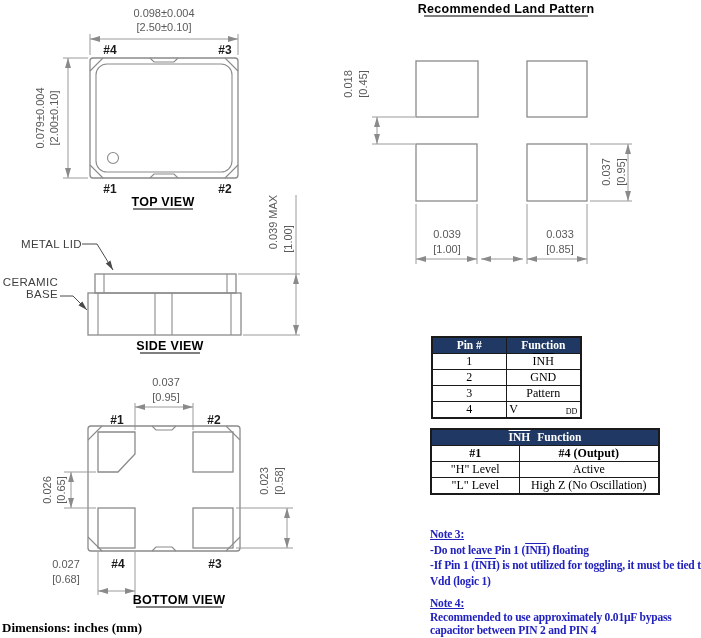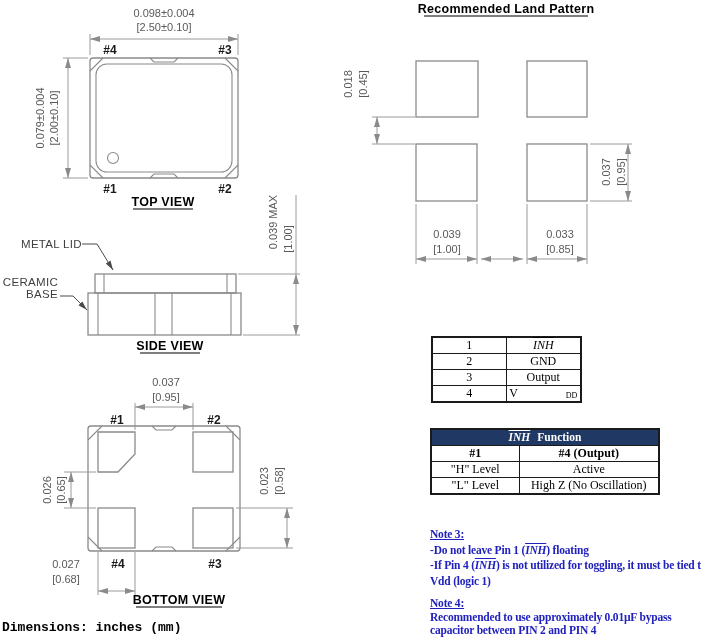--- a/index.html
+++ b/index.html
@@ -17,32 +17,32 @@
   .tul{stroke:#000;stroke-width:1.2;}
 
   .dtable{position:absolute;border-collapse:collapse;table-layout:fixed;
     font-family:"Liberation Serif",serif;color:#000;text-align:center;
     border:2px solid #1a1a1a;background:#fff;}
   .dtable td{border:1px solid #1a1a1a;height:15px;padding:0 2px;line-height:1.05;font-size:12px;}
   .dtable .hd{background:#1F3864;color:#ffffff;font-weight:bold;font-size:11.5px;}
   #pin-table{left:431px;top:336px;width:149px;}
   #inh-table{left:430px;top:428px;width:228px;padding-left:28px;}
   .subhd td{font-weight:bold;}
-  .ov{text-decoration:overline;font-style:italic;}
+  .ov{text-decoration:overline;}
   sub.vs{font-size:8px;vertical-align:-1px;margin-left:48px;}
   .hgap{margin-left:7px;}
 
   .note{position:absolute;left:430px;width:275px;font-family:"Liberation Serif",serif;
     font-weight:bold;color:#2121BE;font-size:11.5px;letter-spacing:-0.2px;}
   #note3{top:527px;line-height:15.5px;}
   #note4{top:597px;line-height:13.5px;}
   .ntitle{text-decoration:underline;}
   .nline{white-space:nowrap;}
 
-  #footer-note{position:absolute;left:2px;top:620px;font-family:Liberation Mono, monospace;
+  #footer-note{position:absolute;left:2px;top:620px;font-family:Liberation Serif, serif;
     font-weight:bold;font-size:13px;color:#000;}
 </style>
 </head>
 <body>
 
 <div class="page">
 
 <svg width="701" height="638" viewBox="0 0 701 638">
   <defs>
     <marker id="arr" viewBox="0 0 12 8" refX="11.5" refY="4" markerWidth="11" markerHeight="7" orient="auto-start-reverse">
@@ -193,30 +193,34 @@
   </g>
 </svg>
 
 <table id="pin-table" class="dtable">
   <colgroup>
         <col style="width:74px">
         <col style="width:75px">
       </colgroup>
   <tbody>
     <tr>
+      <td class="hd">Pin #</td>
+      <td class="hd">Function</td>
+    </tr>
+    <tr>
       <td>1</td>
       <td><span class="ov">INH</span></td>
     </tr>
     <tr>
       <td>2</td>
       <td>GND</td>
     </tr>
     <tr>
       <td>3</td>
-      <td>Output</td>
+      <td>Pattern</td>
     </tr>
     <tr>
       <td>4</td>
       <td><span>V</span><sub class="vs">DD</sub></td>
     </tr>
   </tbody>
 </table>
 
 <table id="inh-table" class="dtable">
   <colgroup>
@@ -238,21 +242,21 @@
     <tr>
       <td>"L" Level</td>
       <td>High Z (No Oscillation)</td>
     </tr>
   </tbody>
 </table>
 
 <div id="note3" class="note">
   <div class="ntitle">Note 3:</div>
   <div class="nline"><span>-Do not leave Pin 1 (</span><span class="ov">INH</span><span>) floating</span></div>
-  <div class="nline"><span>-If Pin 4 (</span><span class="ov">INH</span><span>) is not utilized for toggling, it must be tied to</span></div>
+  <div class="nline"><span>-If Pin 1 (</span><span class="ov">INH</span><span>) is not utilized for toggling, it must be tied to</span></div>
   <div class="nline">Vdd (logic 1)</div>
 </div>
 
 <div id="note4" class="note">
   <div class="ntitle">Note 4:</div>
   <div class="nline">Recommended to use approximately 0.01µF bypass</div>
   <div class="nline">capacitor between PIN 2 and PIN 4</div>
 </div>
 
 <div id="footer-note">Dimensions: inches (mm)</div>

